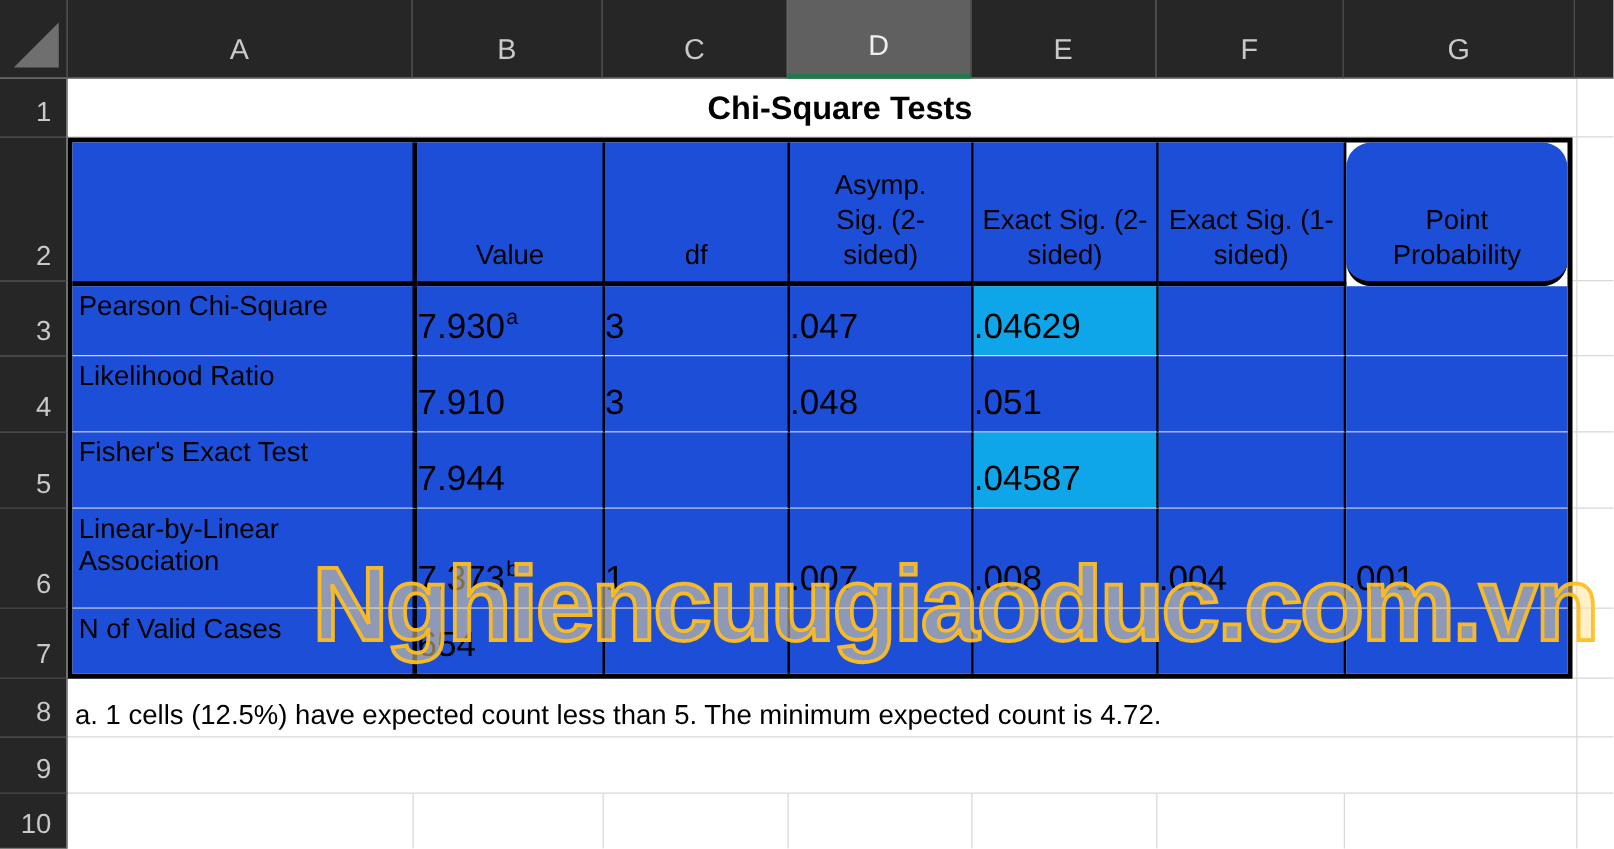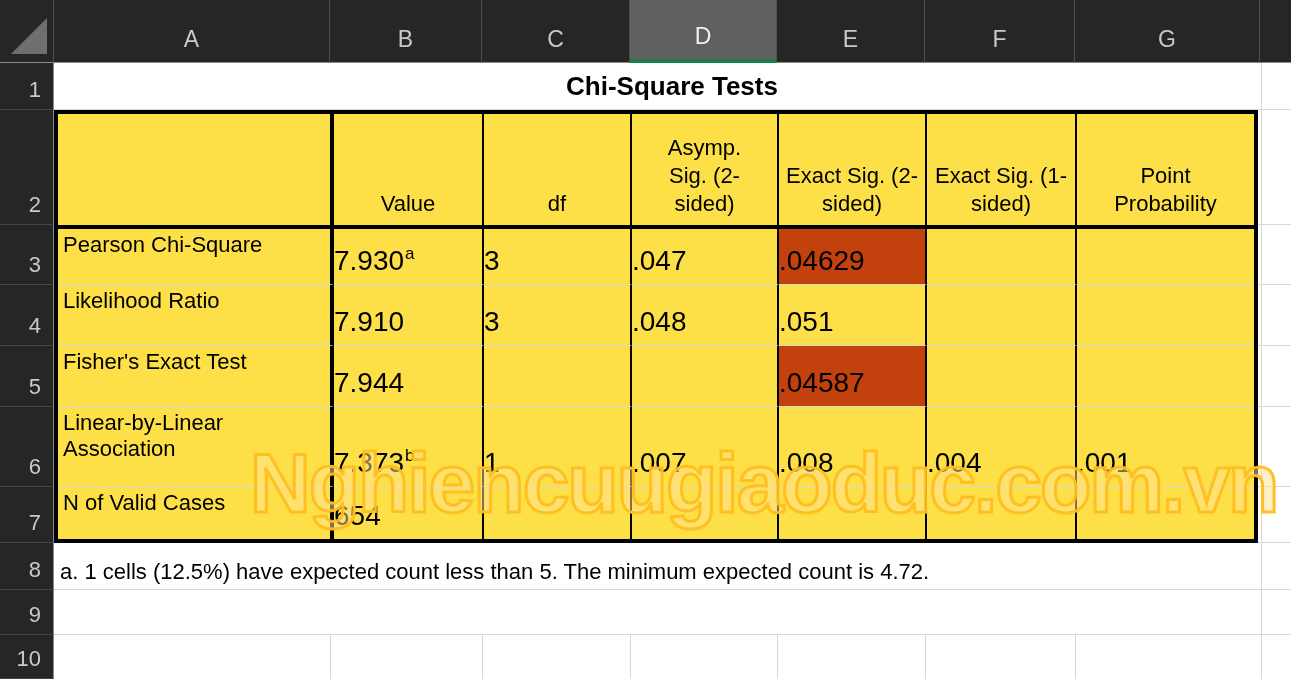--- a/index.html
+++ b/index.html
@@ -28,33 +28,33 @@
     display:flex;align-items:center;justify-content:center;
     font-size:26px;font-weight:bold;margin-left:16px;}
   .footnote{position:absolute;left:54px;width:1204px;z-index:1;
     display:flex;align-items:center;padding-left:6px;box-sizing:border-box;font-size:22px;}
   
   .spss{position:absolute;left:54px;top:110px;width:1204px;height:433px;z-index:1;
     background:#fff;border:4px solid #000;box-sizing:border-box;
     display:grid;
     grid-template-columns:276px 150px 148px 147px 148px 150px 177px;
     grid-template-rows:115px 56px 61px 61px 80px 52px;}
-  .cell{box-sizing:border-box;border-right:2px solid #000;background:#fde047;overflow:hidden;}
+  .cell{box-sizing:border-box;border-right:2px solid #000;background:#1d4ed8;overflow:hidden;}
   .cell.c1{border-right-width:4px;}
   .cell.c7{border-right:none;}
   .cell.hr{border-bottom:4px solid #000;}
   .cell.gr{border-bottom:1px solid #d8d8d8;}
   .cell.head{display:flex;flex-direction:column;justify-content:flex-end;align-items:center;
     text-align:center;font-size:22px;line-height:1.28;padding:0 2px 7px 2px;}
   .cell.head.pad-d{padding-left:20px;padding-right:20px;}
-  .cell.head.pad-g{padding-left:26px;padding-right:26px;}
+  .cell.head.pad-g{padding-left:26px;padding-right:26px;border-radius:20px;}
   .cell.lab{font-size:22px;line-height:1.18;padding:3px 2px 0 5px;}
   .cell.num{display:flex;justify-content:flex-start;align-items:flex-end;
     font-size:28px;padding:0 9px 7px 0;}
-  .cell.hl{background:#c2410c;}
+  .cell.hl{background:#0ea5e9;}
   .supmark{font-size:17px;position:relative;top:-13px;margin-left:1px;}
   
   .watermark{position:absolute;left:250px;top:441px;z-index:5;white-space:nowrap;
     font-size:84px;font-weight:bold;letter-spacing:-2px;line-height:1;
     color:rgba(255,226,150,0.50);-webkit-text-stroke:3px rgba(255,190,30,0.95);
     pointer-events:none;}
 </style>
 </head>
 <body>
 

